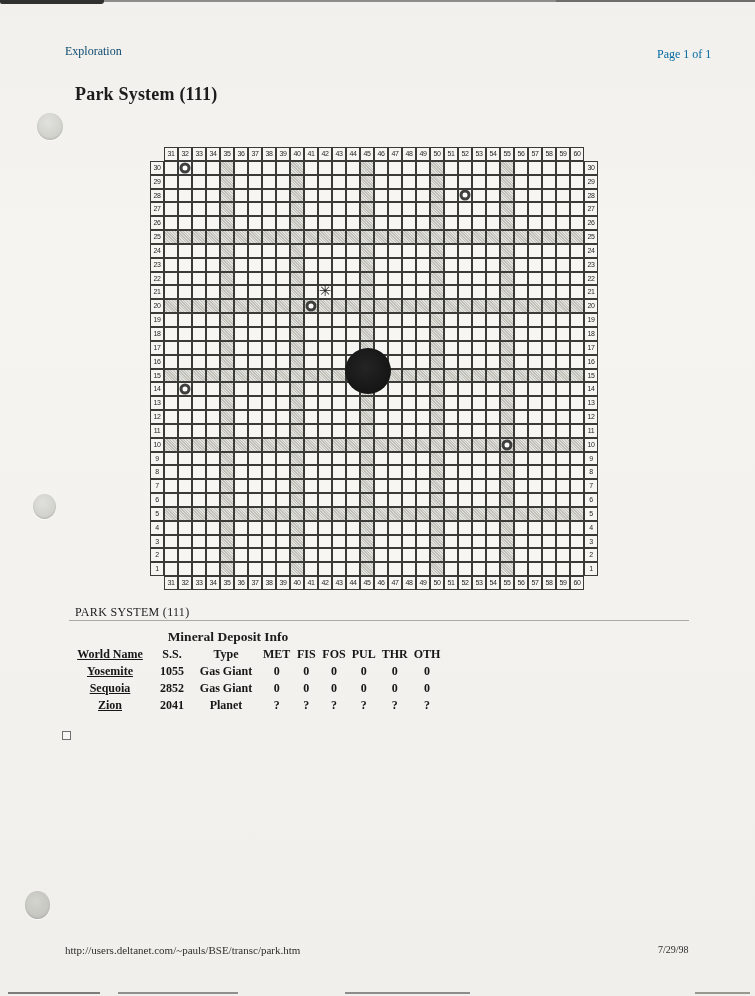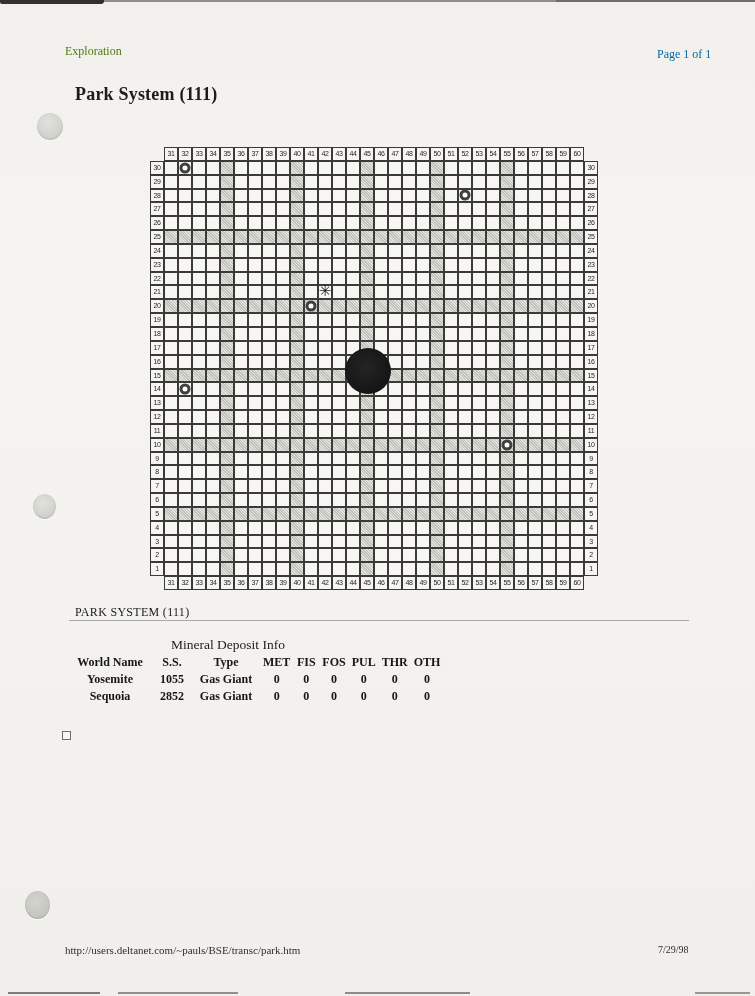--- a/index.html
+++ b/index.html
@@ -12,21 +12,21 @@
   
   .top-line{top:0;left:0;width:755px;height:2px;background:#8d8d8b;}
   .top-blob{top:0;left:0;width:104px;height:4px;background:#30302e;border-radius:0 0 3px 2px;}
   .top-seg{top:0;left:556px;width:199px;height:2px;background:#6d6d6b;}
   .bot-seg{height:2px;bottom:2px;position:absolute;}
   
   .hole{border-radius:50%;
     background:radial-gradient(circle at 42% 35%, #e0e0dc, #d2d2cd 65%, #c7c7c2);
     box-shadow:inset 0 -1px 2px rgba(0,0,0,.13), 0 1px 1px rgba(255,255,255,.7);}
   
-  .doc-header-left{top:44px;left:65px;font-size:12px;color:#4d7c0f;}
+  .doc-header-left{top:44px;left:65px;font-size:12px;color:#0c4a6e;}
   .doc-header-right{top:47px;left:657px;font-size:12px;color:#0369a1;text-align:right;}
   .page-title{top:84px;left:75px;font-size:18px;font-weight:bold;letter-spacing:.2px;}
   
   .grid-wrap{left:150px;top:147px;width:448px;height:443px;}
   .grid-cells{display:grid;grid-template-columns:repeat(32,14px);grid-auto-rows:13.85px;}
   .gc{box-sizing:border-box;border:1px solid #3a3a37;background:#f7f6f2;
       font:6.8px/12px "Liberation Sans",sans-serif;text-align:center;color:#252525;overflow:hidden;}
   .gc.hdr{font-size:7px;letter-spacing:-.4px;background:#f6f5f1;}
   .gc.shaded{background-color:#cbcac3;
       background-image:repeating-linear-gradient(45deg, rgba(255,255,255,.45) 0 1px, rgba(0,0,0,.05) 1px 2px);}
@@ -35,25 +35,25 @@
   .marker{position:absolute;transform:translate(-50%,-50%);}
   .marker.ring{width:11px;height:11px;box-sizing:border-box;border:3px solid #3f3f3d;
       border-radius:50%;background:#fdfdfb;}
   .marker.asterisk{font:bold 15px/15px "DejaVu Sans",sans-serif;color:#1b1b1b;transform:translate(-50%,-54%);}
   .marker.large-filled-circle{width:46px;height:46px;border-radius:50%;
       background:radial-gradient(circle at 45% 42%, #242424, #141414 75%);}
   
   .section-subtitle{top:605px;left:75px;font-size:12px;letter-spacing:.3px;}
   .rule{top:620px;left:69px;width:620px;height:1px;background:#a9a9a5;}
   .table-wrap{top:625px;left:68px;width:292px;}
-  .table-title{text-align:center;font-weight:normal;font-size:13.5px;margin:12px 0 1px 28px;}
+  .table-title{text-align:center;font-weight:bold;font-size:13.5px;margin:4px 0 1px 28px;}
   table.mineral{border-collapse:collapse;font-family:"Liberation Serif",serif;
       font-size:12px;font-weight:bold;color:#161616;}
   table.mineral th, table.mineral td{padding:1px 3px;text-align:center;white-space:nowrap;line-height:15px;}
-  table.mineral th:nth-child(1), table.mineral td:nth-child(1){min-width:78px;}
+  table.mineral th:nth-child(1), table.mineral td:nth-child(1){min-width:78px;text-decoration:underline;}
   table.mineral th:nth-child(2), table.mineral td:nth-child(2){min-width:34px;}
   table.mineral th:nth-child(3), table.mineral td:nth-child(3){min-width:62px;}
   table.mineral th:nth-child(n+4), table.mineral td:nth-child(n+4){min-width:20px;}
   .checkbox-glyph{top:731px;left:62px;width:7px;height:7px;border:1px solid #6f6f6d;background:#f7f6f2;}
   
   .footer-url{top:944px;left:65px;font-size:11px;color:#2e2e2c;}
   .footer-date{top:944px;left:658px;font-size:10px;color:#2e2e2c;}
 </style>
 </head>
 <body>
@@ -1147,20 +1147,31 @@
           <td>Sequoia</td>
           <td>2852</td>
           <td>Gas Giant</td>
           <td>0</td>
           <td>0</td>
           <td>0</td>
           <td>0</td>
           <td>0</td>
           <td>0</td>
         </tr>
+        <tr>
+          <td>Zion</td>
+          <td>2041</td>
+          <td>Planet</td>
+          <td>?</td>
+          <td>?</td>
+          <td>?</td>
+          <td>?</td>
+          <td>?</td>
+          <td>?</td>
+        </tr>
       </tbody>
   </table>
 </div>
 
 <div class="abs checkbox-glyph"></div>
 
 <div class="abs footer-url">http://users.deltanet.com/~pauls/BSE/transc/park.htm</div>
 <div class="abs footer-date">7/29/98</div>
 
 </body></html>

